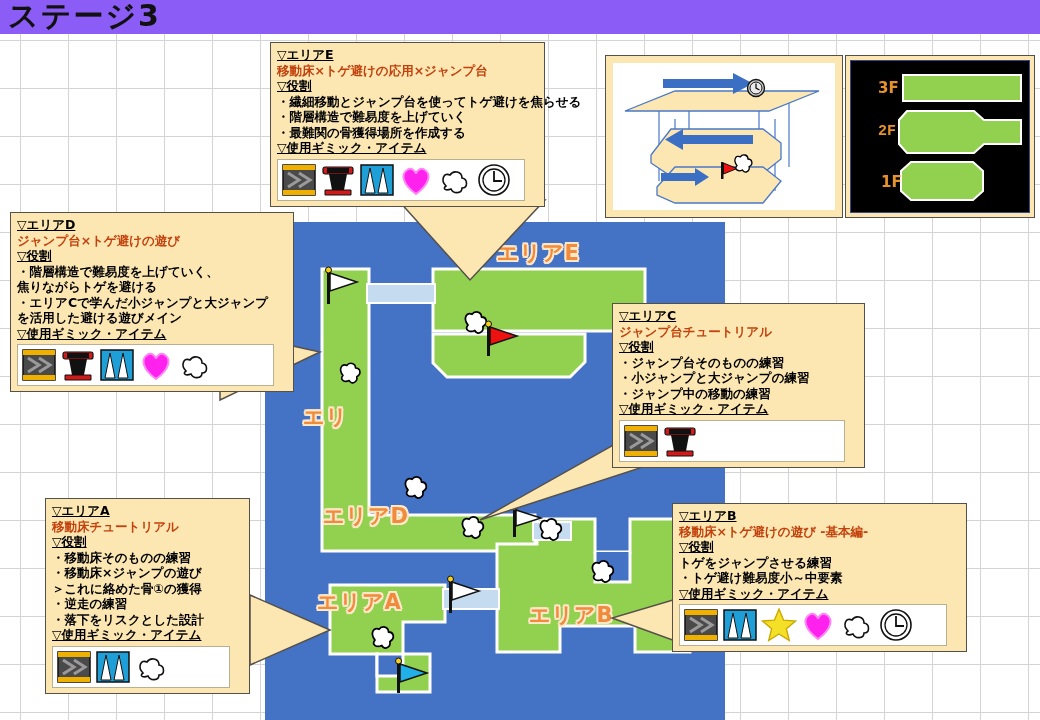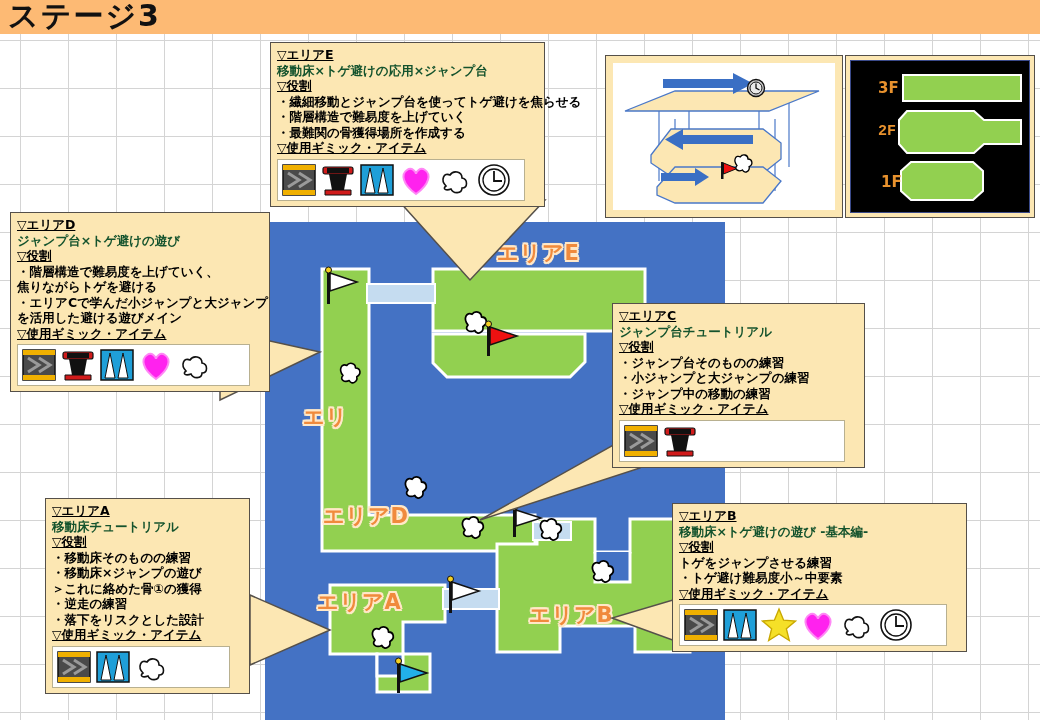--- a/index.html
+++ b/index.html
@@ -17,21 +17,21 @@
     background-image:
       linear-gradient(to right,#d4d4d4 1px,transparent 1px),
       linear-gradient(to bottom,#d4d4d4 1px,transparent 1px);
     background-size:48px 48px;
     background-position:20px 6px;
   }
 
   
   .header{
     position:absolute;left:0;top:0;width:1040px;height:34px;
-    background:#fdba74;
+    background:#8b5cf6;
   }
   .header .title{
     position:absolute;left:8px;top:-2px;
     font-size:30px;font-weight:bold;color:#111;
     letter-spacing:2px;line-height:36px;
     font-family:"DejaVu Sans",sans-serif;
   }
 
   
   .map-wrap{position:absolute;left:265px;top:222px;width:460px;height:498px;}
@@ -56,21 +56,21 @@
     box-sizing:border-box;
     padding:4px 19px 5px 6px;
     z-index:6;
   }
   .callout .ln{
     font-family:"DejaVu Sans",sans-serif;
     font-size:12.5px;font-weight:bold;color:#000;
     line-height:15.5px;white-space:nowrap;
   }
   .callout .ln.hdr{text-decoration:underline;}
-  .callout .ln.red{color:#14532d;text-decoration:none;}
+  .callout .ln.red{color:#c2410c;text-decoration:none;}
   .iconbar{
     background:#ffffff;border:1px solid #b8b090;
     margin-top:3px;padding:2px 3px;
     display:flex;align-items:center;gap:3px;height:42px;box-sizing:border-box;
   }
   .gicon{width:36px;height:36px;display:block;flex:0 0 auto;}
 
   
   .tail{position:absolute;z-index:5;}
 
@@ -315,21 +315,21 @@
                  C25,32 16,32 14,27 C9,29 5,27 9,24 Z" fill="#fff" stroke="#111" stroke-width="1.6"></path>
       </svg>
       <svg class="gicon" viewBox="0 0 36 36">
         <circle cx="18" cy="18" r="15" fill="#fff" stroke="#111" stroke-width="1.6"></circle>
         <circle cx="18" cy="18" r="11" fill="#fff" stroke="#111" stroke-width="1.3"></circle>
         <path d="M18,9 L18,19 L26,19" fill="none" stroke="#111" stroke-width="1.8"></path>
       </svg>
     </div>
   </div>
 
-  <div class="callout" style="left:10px;top:212px;width:260px;">
+  <div class="callout" style="left:10px;top:212px;width:284px;">
     <div class="ln hdr">▽エリアD</div>
     <div class="ln red">ジャンプ台×トゲ避けの遊び</div>
     <div class="ln hdr">▽役割</div>
     <div class="ln">・階層構造で難易度を上げていく、</div>
     <div class="ln">焦りながらトゲを避ける</div>
     <div class="ln">・エリアCで学んだ小ジャンプと大ジャンプ</div>
     <div class="ln">を活用した避ける遊びメイン</div>
     <div class="ln hdr">▽使用ギミック・アイテム</div>
     <div class="iconbar">
       <svg class="gicon" viewBox="0 0 36 36">

